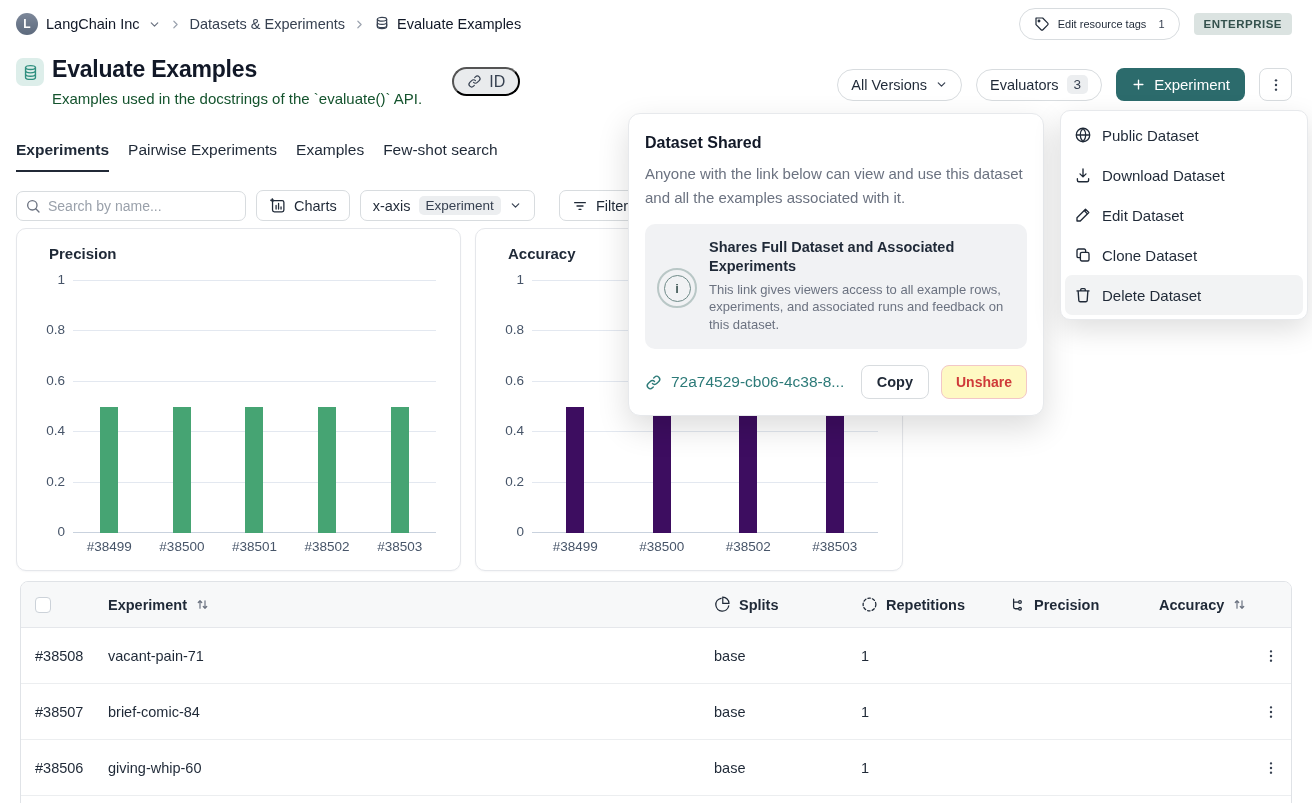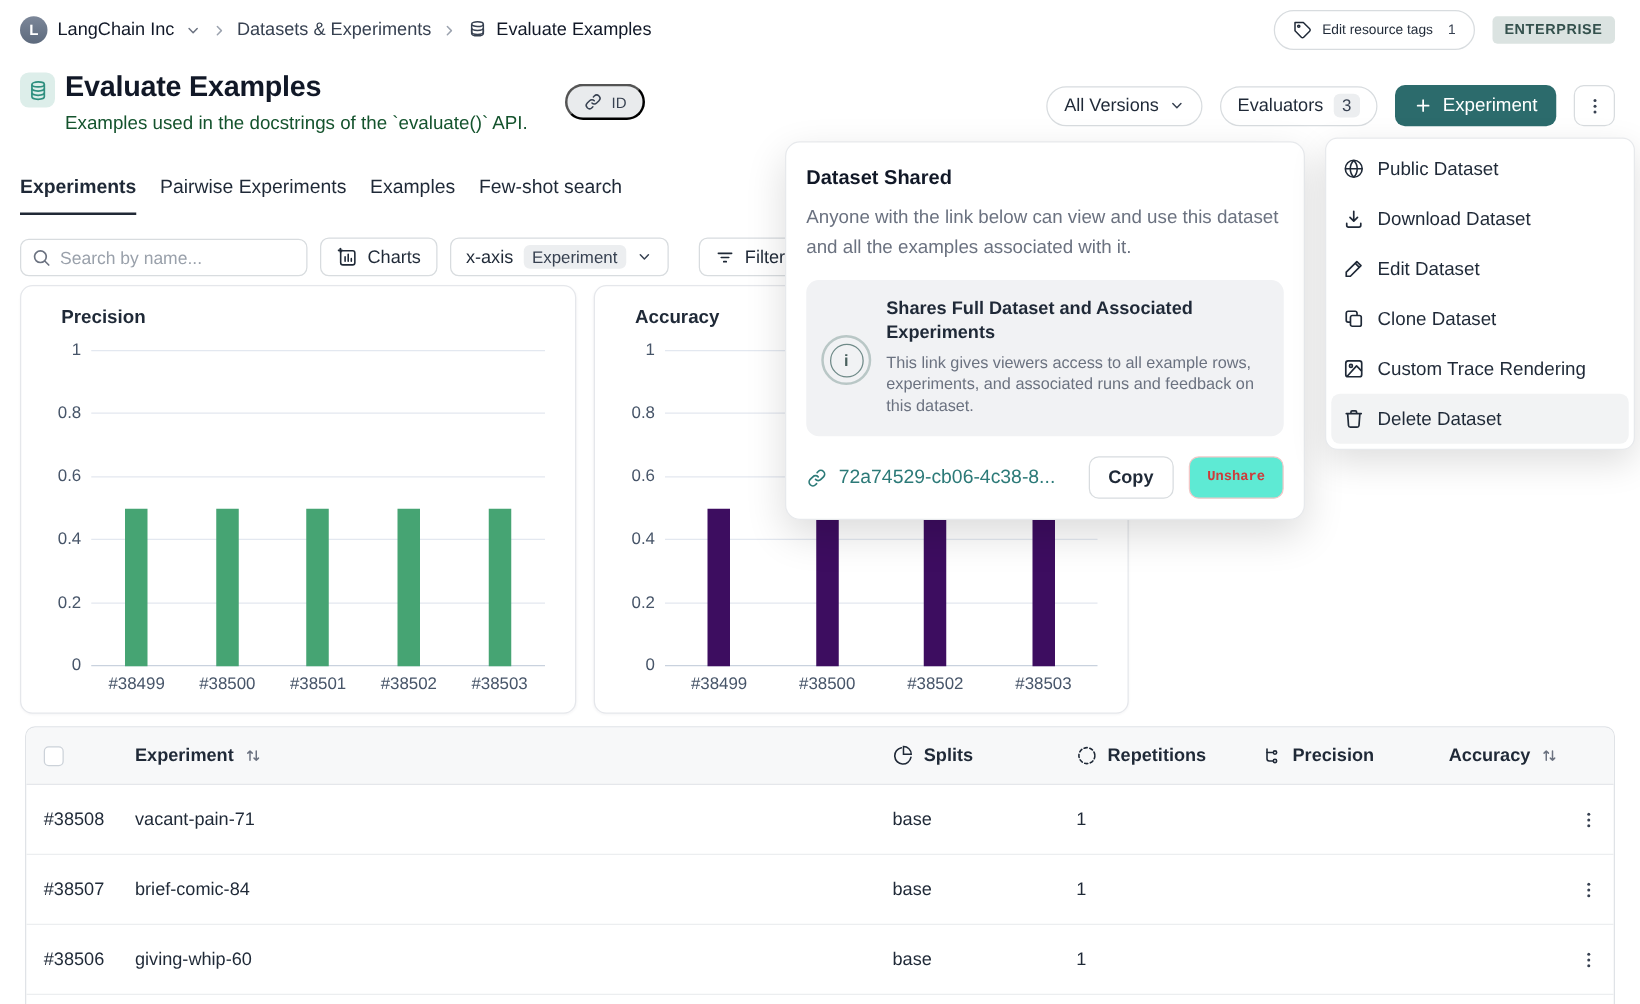--- a/index.html
+++ b/index.html
@@ -26,21 +26,21 @@
 
   
   .page-header { position:absolute; top:56px; left:16px; right:20px; display:flex;
     justify-content:space-between; align-items:flex-start; }
   .ph-left { display:flex; align-items:flex-start; gap:8px; }
   .ds-icon { width:28px; height:28px; border-radius:7px; background:#ddeeea; display:flex;
     align-items:center; justify-content:center; margin-top:2px; }
   .ph-title { font-size:23px; font-weight:700; color:#111827; letter-spacing:-.2px; }
   .ph-desc { font-size:15px; color:#14532d; margin-top:7px; }
   .id-pill { display:inline-flex; align-items:center; gap:7px; background:#e9ebed;
-    border-radius:15px; height:29px; padding:0 13px; font-size:12px; color:#374151;
+    border-radius:15px; height:29px; padding:0 13px; font-size:16px; color:#374151;
     margin-left:22px; align-self:center; cursor:pointer; }
   .ph-actions { display:flex; align-items:center; gap:14px; margin-top:12px; }
   .btn { display:inline-flex; align-items:center; gap:8px; background:#fff; border:1px solid #d8dcdf;
     border-radius:16px; height:32px; padding:0 13px; font-size:14.5px; color:#1f2937; cursor:pointer; }
   .chip { background:#eceef0; border-radius:5px; padding:2px 7px; font-size:13.5px; color:#374151; }
   .primary-btn { display:inline-flex; align-items:center; gap:8px; background:#2c6b6c; color:#fff;
     border:none; border-radius:8px; height:33px; padding:0 15px; font-size:15px; font-weight:500; cursor:pointer; }
   .kebab-btn { width:33px; height:33px; border:1px solid #d8dcdf; border-radius:8px; background:#fff;
     display:flex; align-items:center; justify-content:center; cursor:pointer; }
 
@@ -97,22 +97,22 @@
   .info-ring { width:40px; height:40px; border:2px solid #b9c7c6; border-radius:50%; flex:none;
     display:flex; align-items:center; justify-content:center; margin-top:30px; }
   .info-ring-inner { width:27px; height:27px; border:1.8px solid #6f8a88; border-radius:50%;
     display:flex; align-items:center; justify-content:center; color:#49605e; font-size:13px; font-weight:600; }
   .pop-card-title { font-size:14.5px; font-weight:700; color:#1f2937; line-height:1.3; margin-bottom:5px; }
   .pop-card-body { font-size:13px; color:#6b7280; line-height:1.35; }
   .pop-footer { display:flex; align-items:center; gap:12px; margin-top:16px; }
   .share-link { display:flex; align-items:center; gap:9px; flex:1; color:#2c7a78; font-size:15.5px; cursor:pointer; }
   .copy-btn { background:#fff; border:1px solid #d8dcdf; border-radius:8px; height:34px; padding:0 15px;
     font-size:14.5px; font-weight:600; color:#1f2937; cursor:pointer; font-family:inherit; }
-  .unshare-btn { background:#5eead4; border:1px solid #f2c7c7; border-radius:8px; height:34px; padding:0 14px;
-    font-size:11px; font-weight:600; color:#cf3a3a; cursor:pointer; font-family:Liberation Mono, monospace; }
+  .unshare-btn { background:#fef9c3; border:1px solid #f2c7c7; border-radius:8px; height:34px; padding:0 14px;
+    font-size:14px; font-weight:600; color:#cf3a3a; cursor:pointer; font-family:Liberation Sans, sans-serif; }
 
   
   .menu { position:absolute; left:1060px; top:110px; width:248px; z-index:50; background:#fff;
     border:1px solid #e7e9ec; border-radius:10px; box-shadow:0 10px 28px rgba(0,0,0,.13); padding:4px; }
   .menu-item { display:flex; align-items:center; gap:10px; height:40px; padding:0 9px; border-radius:7px;
     font-size:15px; font-weight:500; color:#1f2937; cursor:pointer; }
   .menu-item.hl { background:#f2f3f4; }
   .menu-item svg { flex:none; }
 </style>
 </head>
@@ -502,30 +502,20 @@
   </div>
   <div class="menu-item">
     <span style="display:flex">
         <svg width="18" height="18" viewBox="0 0 24 24" fill="none" stroke="#1f2937" stroke-width="1.8" stroke-linejoin="round">
           <rect x="8.5" y="8.5" width="11.5" height="11.5" rx="2"></rect>
           <path d="M15.5 8.5V6a2 2 0 00-2-2H6a2 2 0 00-2 2v7.5a2 2 0 002 2h2.5"></path>
         </svg>
       </span>
     <span>Clone Dataset</span>
   </div>
-  <div class="menu-item">
-    <span style="display:flex">
-        <svg width="18" height="18" viewBox="0 0 24 24" fill="none" stroke="#1f2937" stroke-width="1.8" stroke-linejoin="round">
-          <rect x="3.5" y="3.5" width="17" height="17" rx="2.5"></rect>
-          <circle cx="9" cy="9" r="1.6"></circle>
-          <path d="M20.5 14.5L15 9l-10 11"></path>
-        </svg>
-      </span>
-    <span>Custom Trace Rendering</span>
-  </div>
   <div class="menu-item hl">
     <span style="display:flex">
         <svg width="18" height="18" viewBox="0 0 24 24" fill="none" stroke="#1f2937" stroke-width="1.8" stroke-linecap="round" stroke-linejoin="round">
           <path d="M4 6.5h16M9 6.5V4.8a1.3 1.3 0 011.3-1.3h3.4A1.3 1.3 0 0115 4.8v1.7M18.5 6.5l-.9 12.7a2 2 0 01-2 1.8H8.4a2 2 0 01-2-1.8L5.5 6.5"></path>
         </svg>
       </span>
     <span>Delete Dataset</span>
   </div>
   </div>
 

